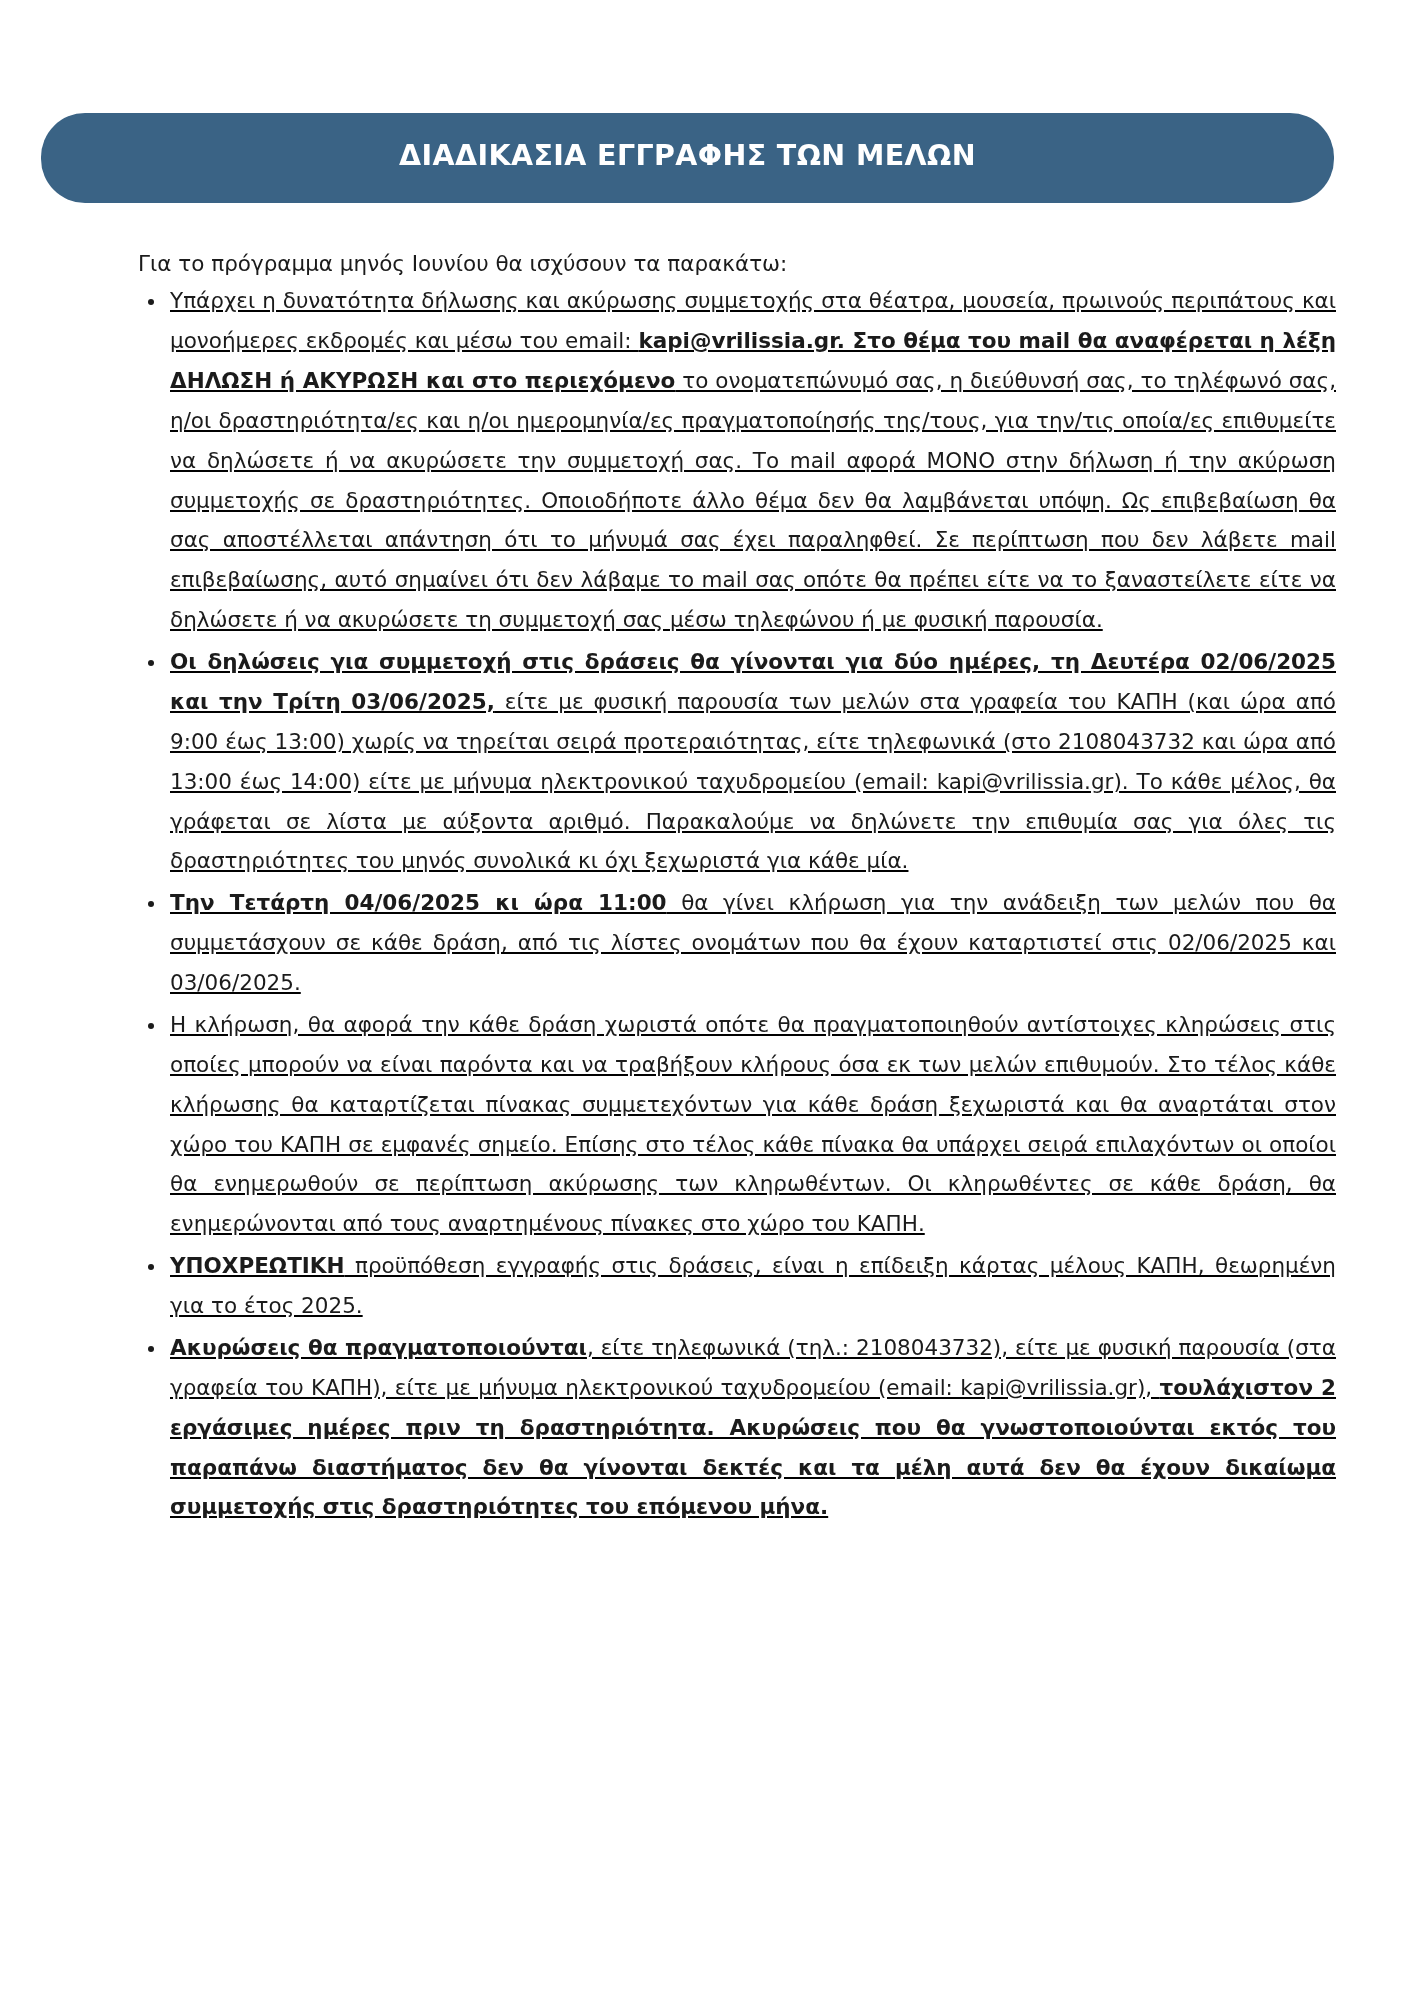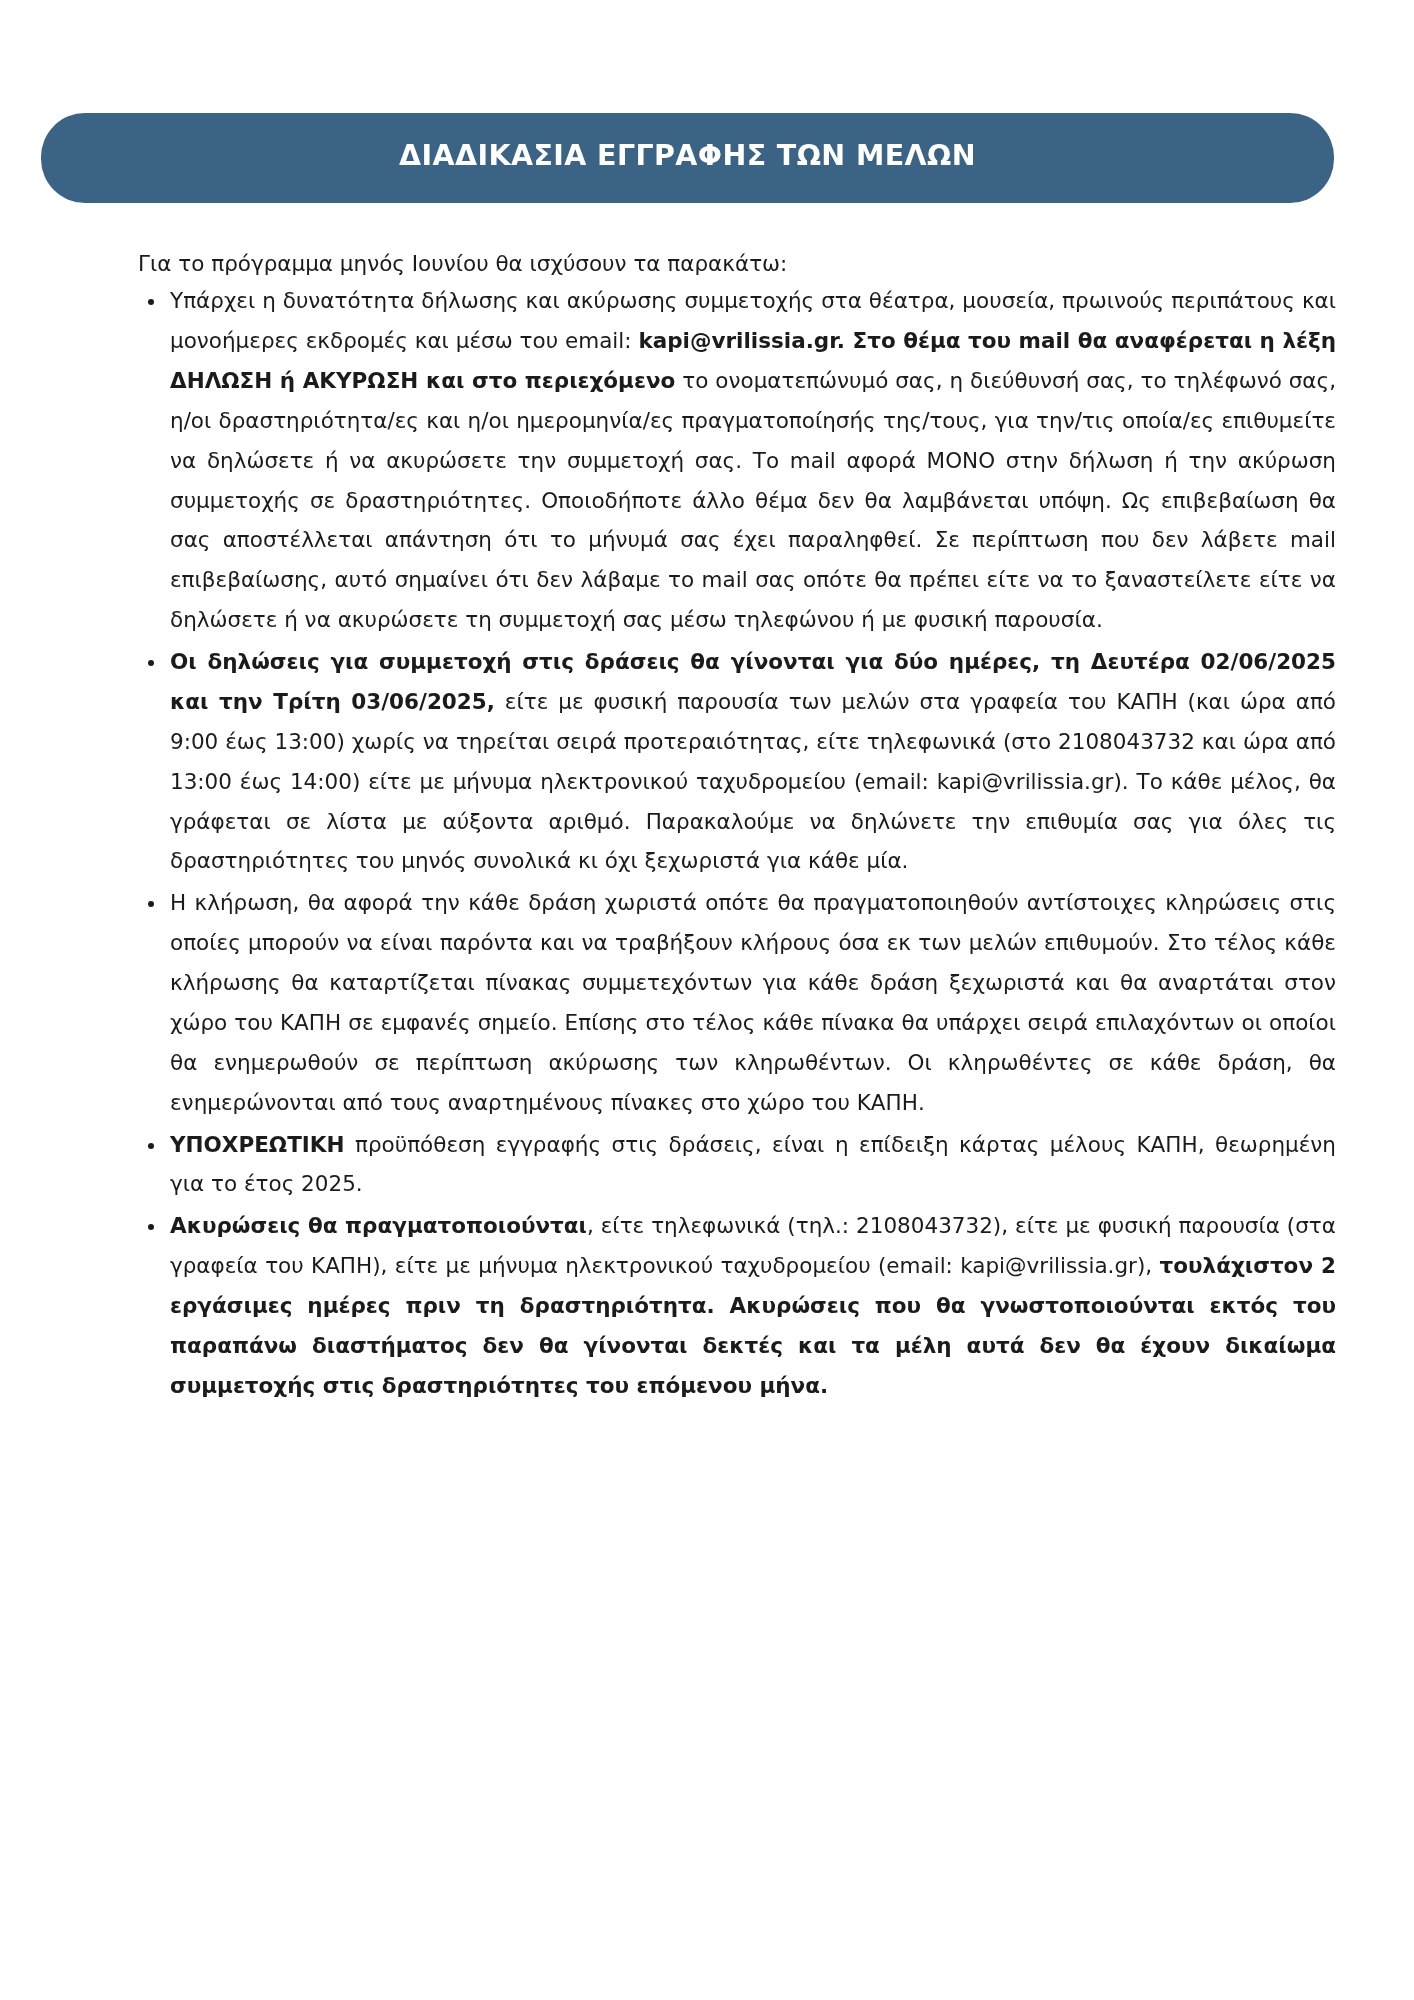--- a/index.html
+++ b/index.html
@@ -51,20 +51,21 @@
     font-size: 21.5px;
     line-height: 1.55;
     color: #1b1b1b;
     margin: 0 0 1px 0;
   }
 
   ul.bullets {
     list-style: none;
     margin: 0;
     padding: 0;
+    text-decoration: underline;
   }
 
   ul.bullets > li {
     position: relative;
     padding-left: 32px;
     margin-bottom: 2px;
     font-size: 21.5px;
     line-height: 1.855;
     text-align: justify;
     text-justify: inter-word;
@@ -93,20 +94,21 @@
     <div class="banner-line">ΔΙΑΔΙΚΑΣΙΑ ΕΓΓΡΑΦΗΣ ΤΩΝ ΜΕΛΩΝ</div>
   </div>
 
   <div class="content">
 
     <p class="intro">Για το πρόγραμμα μηνός Ιουνίου θα ισχύσουν τα παρακάτω:</p>
 
     <ul class="bullets" id="bullet-list">
         <li id="bullet-email-declaration"><span>Υπάρχει η δυνατότητα δήλωσης και ακύρωσης συμμετοχής στα θέατρα, μουσεία, πρωινούς περιπάτους και μονοήμερες εκδρομές και μέσω του email: </span><span class="b">kapi@vrilissia.gr. Στο θέμα του mail θα αναφέρεται η λέξη ΔΗΛΩΣΗ ή ΑΚΥΡΩΣΗ και στο περιεχόμενο</span><span> το ονοματεπώνυμό σας, η διεύθυνσή σας, το τηλέφωνό σας, η/οι δραστηριότητα/ες και η/οι ημερομηνία/ες πραγματοποίησής της/τους, για την/τις οποία/ες επιθυμείτε να δηλώσετε ή να ακυρώσετε την συμμετοχή σας. Το mail αφορά ΜΟΝΟ στην δήλωση ή την ακύρωση συμμετοχής σε δραστηριότητες. Οποιοδήποτε άλλο θέμα δεν θα λαμβάνεται υπόψη. Ως επιβεβαίωση θα σας αποστέλλεται απάντηση ότι το μήνυμά σας έχει παραληφθεί. Σε περίπτωση που δεν λάβετε mail επιβεβαίωσης, αυτό σημαίνει ότι δεν λάβαμε το mail σας οπότε θα πρέπει είτε να το ξαναστείλετε είτε να δηλώσετε ή να ακυρώσετε τη συμμετοχή σας μέσω τηλεφώνου ή με φυσική παρουσία.</span></li>
         <li id="bullet-registration-days"><span class="b">Οι δηλώσεις για συμμετοχή στις  δράσεις θα γίνονται για δύο ημέρες, τη Δευτέρα 02/06/2025 και την Τρίτη 03/06/2025,</span><span> είτε με φυσική παρουσία των μελών στα γραφεία του ΚΑΠΗ (και ώρα από 9:00 έως 13:00) χωρίς να τηρείται σειρά προτεραιότητας, είτε τηλεφωνικά (στο 2108043732 και ώρα από 13:00 έως 14:00) είτε με μήνυμα ηλεκτρονικού ταχυδρομείου (email: kapi@vrilissia.gr). Το κάθε μέλος, θα γράφεται σε λίστα με αύξοντα αριθμό. Παρακαλούμε να δηλώνετε την επιθυμία σας για όλες τις δραστηριότητες του μηνός συνολικά κι όχι ξεχωριστά για κάθε μία.</span></li>
+        <li id="bullet-lottery-date"><span class="b">Την Τετάρτη 04/06/2025 κι ώρα 11:00</span><span> θα γίνει κλήρωση για την ανάδειξη των μελών που θα συμμετάσχουν σε κάθε δράση, από τις λίστες ονομάτων που θα έχουν καταρτιστεί στις 02/06/2025 και 03/06/2025.</span></li>
         <li id="bullet-lottery-details"><span>Η κλήρωση, θα αφορά την κάθε δράση χωριστά οπότε θα πραγματοποιηθούν αντίστοιχες κληρώσεις στις οποίες μπορούν να είναι παρόντα και να τραβήξουν κλήρους όσα εκ των μελών επιθυμούν. Στο τέλος κάθε κλήρωσης θα καταρτίζεται πίνακας συμμετεχόντων για κάθε δράση ξεχωριστά και θα αναρτάται στον χώρο του ΚΑΠΗ σε εμφανές σημείο. Επίσης στο τέλος κάθε πίνακα θα υπάρχει σειρά επιλαχόντων οι οποίοι θα ενημερωθούν σε περίπτωση ακύρωσης των κληρωθέντων. Οι κληρωθέντες σε κάθε δράση, θα ενημερώνονται από τους αναρτημένους πίνακες στο χώρο του ΚΑΠΗ.</span></li>
         <li id="bullet-mandatory-card"><span class="b">ΥΠΟΧΡΕΩΤΙΚΗ</span><span> προϋπόθεση εγγραφής στις δράσεις, είναι η επίδειξη κάρτας μέλους ΚΑΠΗ, θεωρημένη για το έτος 2025.</span></li>
         <li id="bullet-cancellations"><span class="b">Ακυρώσεις θα πραγματοποιούνται</span><span>, είτε τηλεφωνικά (τηλ.: 2108043732), είτε με φυσική παρουσία (στα γραφεία του ΚΑΠΗ), είτε με μήνυμα ηλεκτρονικού ταχυδρομείου (email: kapi@vrilissia.gr), </span><span class="b">τουλάχιστον 2 εργάσιμες ημέρες πριν τη δραστηριότητα. Ακυρώσεις που θα γνωστοποιούνται εκτός του παραπάνω διαστήματος δεν θα γίνονται δεκτές και τα μέλη αυτά δεν θα έχουν δικαίωμα συμμετοχής στις δραστηριότητες του επόμενου μήνα.</span></li>
       </ul>
 
   </div>
 
 </div>
 
 </body></html>

